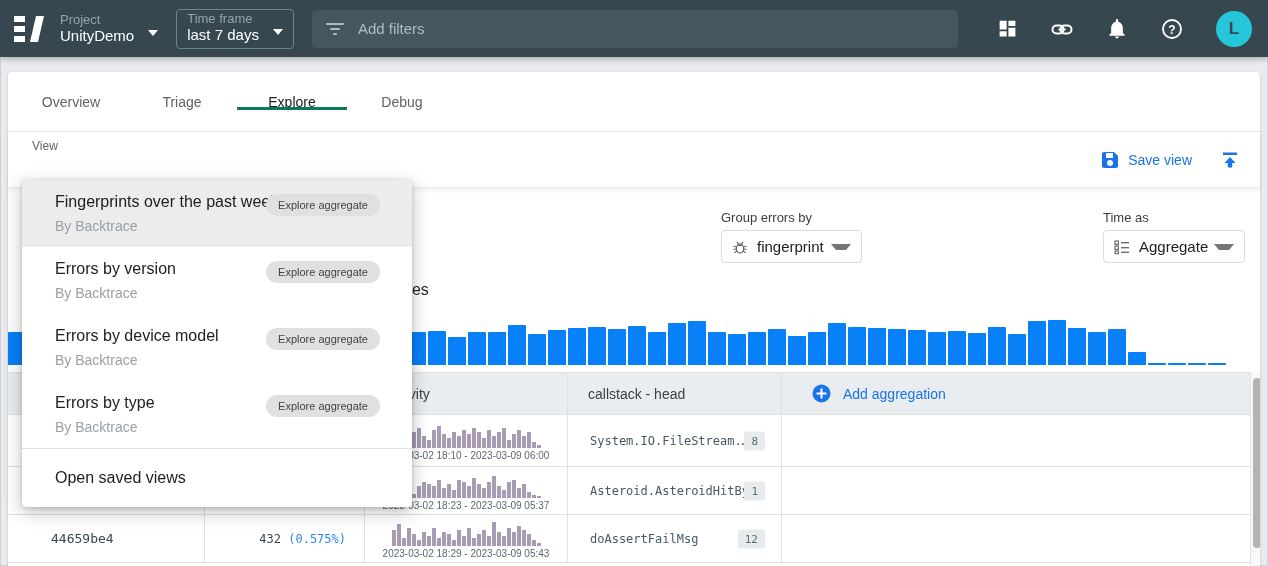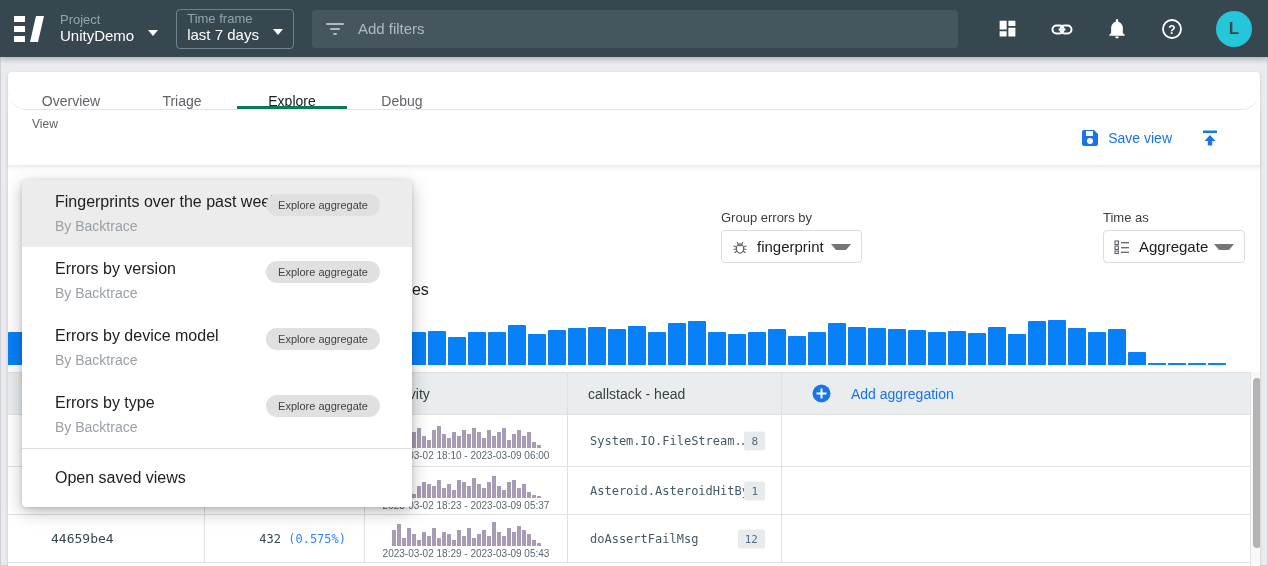--- a/index.html
+++ b/index.html
@@ -23,35 +23,35 @@
              display:flex; align-items:center; padding:0 14px; cursor:text; }
   .filters .ph { color:#aebbc2; font-size:15px; margin-left:14px; }
   .nav-icons { display:flex; align-items:center; gap:33px; margin-left:38px; margin-right:4px; }
   .icon-btn { width:22px; height:22px; display:flex; align-items:center; justify-content:center; cursor:pointer; flex:none; }
   .avatar { width:36px; height:36px; border-radius:50%; background:#26c6da; color:#37474f; font-weight:bold;
             font-size:17px; display:flex; align-items:center; justify-content:center; cursor:pointer; flex:none; }
 
   
   .card { position:absolute; left:8px; top:72px; width:1252px; height:494px; background:#fff;
           border-radius:4px 4px 0 0; box-shadow:0 1px 3px rgba(0,0,0,.18); }
-  .tabs { height:38px; display:flex; align-items:flex-end; border-bottom:1px solid #e4e6e8; padding-left:8px;border-radius:24px; }
+  .tabs { height:60px; display:flex; align-items:center; border-bottom:1px solid #e4e6e8; padding-left:8px; }
   .tab { width:110px; display:flex; align-items:center; justify-content:center; font-size:14px; color:#5f6368;
          position:relative; cursor:pointer; }
   .tab.active { color:#202124; font-weight:500; }
   .tab.active::after { content:""; position:absolute; left:0; right:0; bottom:0; height:3px; background:#0b7a5a; }
   .tab-divider { width:1px; background:#e0e0e0; margin:10px 0; }
 
   .view-bar { height:56px; position:relative; border-bottom:1px solid #ececec;
               box-shadow:0 2px 4px rgba(0,0,0,.07); z-index:5; background:#fff; padding:7px 0 0 24px; }
   .view-label { font-size:12px; color:#5f6368; line-height:15px; }
   .chooser { display:flex; align-items:center; cursor:pointer; margin-top:4px; }
   .chooser .chooser-text { font-size:15px; color:#202124; font-weight:500; }
   .caret-g { width:0; height:0; border-left:5px solid transparent; border-right:5px solid transparent;
              border-top:6px solid #757575; margin-left:14px; }
-  .view-actions { position:absolute; right:40px; top:0; height:56px; display:flex; align-items:center; gap:28px; }
+  .view-actions { position:absolute; right:20px; top:0; height:56px; display:flex; align-items:center; gap:28px; }
   .save-btn { display:flex; align-items:center; gap:9px; cursor:pointer; }
   .save-btn .lbl { color:#1a73e8; font-size:14px; font-weight:500; }
 
   
   .content { position:absolute; left:0; top:108px; width:1252px; height:386px; background:#fff; overflow:hidden; }
   .ctrl { position:absolute; top:30px; }
   .ctrl .c-label { font-size:13px; color:#3c4043; margin-bottom:5px; }
   .c-box { height:33px; border:1px solid #dadce0; border-radius:4px; background:#fff; display:flex;
            align-items:center; padding:0 10px; cursor:pointer; }
   .c-box .c-val { font-size:15px; color:#202124; margin:0 0 0 9px; }
@@ -64,21 +64,21 @@
   
   .table { position:absolute; left:0; top:192px; width:1242px; }
   .trow { display:flex; border-bottom:1px solid #e0e0e0; background:#fff; }
   .trow.thead { background:#e9edf0; border-top:1px solid #e0e0e0; height:43px; }
   .tcell { flex:none; border-right:1px solid #e0e0e0; position:relative; display:flex; align-items:center; }
   .tcell:last-child { border-right:none; }
   .c1 { width:197px; } .c2 { width:160px; } .c3 { width:203px; } .c4 { width:214px; } .c5 { width:468px; }
   .thead .tcell { font-size:14px; color:#3c4043; font-weight:500; }
   .thead .h-activity { padding-left:22px; }
   .thead .h-callstack { padding-left:20px; }
-  .add-agg { display:flex; align-items:center; gap:20px; padding-left:30px; cursor:pointer; }
+  .add-agg { display:flex; align-items:center; gap:12px; padding-left:30px; cursor:pointer; }
   .add-agg .lbl { color:#1a73e8; font-size:14px; font-weight:500; }
   .r1 { height:52px; } .r2 { height:48px; } .r3 { height:48px; }
   .mono { font-family:"DejaVu Sans Mono","Liberation Mono",monospace; }
   .fp-cell { padding-left:43px; font-size:13px; color:#37474f; }
   .cnt-cell { justify-content:flex-end; padding-right:18px; font-size:12px; color:#37474f; white-space:pre; }
   .cnt-cell .pct { color:#2e86f6; }
   .act-cell { flex-direction:column; justify-content:center; align-items:center; padding-top:3px; }
   .sparkline { display:flex; align-items:flex-end; height:25px; gap:1px; }
   .sparkline div { width:4px; background:#a79cb3; flex:none; }
   .act-range { font-size:10px; color:#5b6770; margin-top:2px; white-space:nowrap; }

